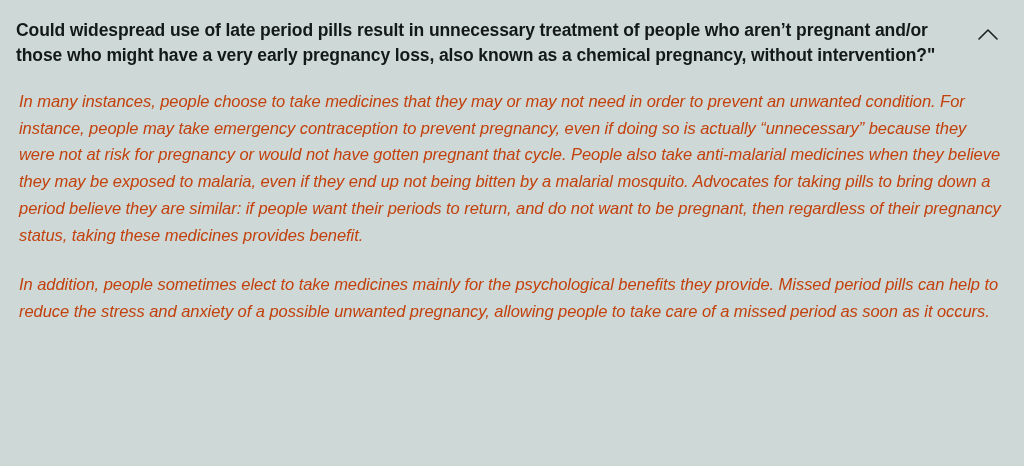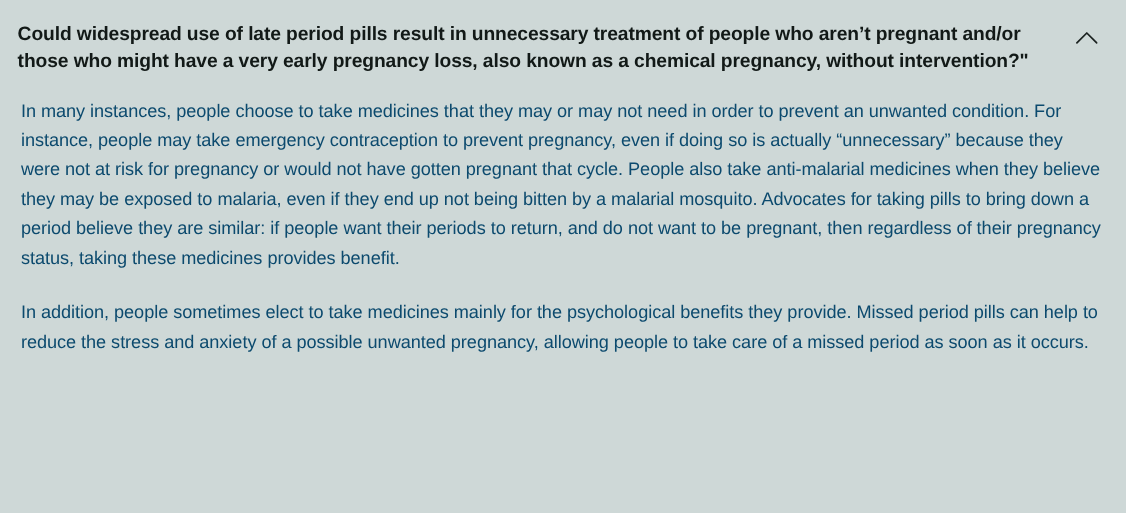--- a/index.html
+++ b/index.html
@@ -54,22 +54,23 @@
     display: block;
   }
   .accordion-body {
     margin-top: 20px;
   }
   .body-paragraph {
     font-size: 16.5px;
     line-height: 1.63;
     margin: 0 0 22px 3px;
     max-width: 990px;
-    color: #0c4a6e;
+    color: #c2410c;
     letter-spacing: -0.05px;
+    font-style: italic;
   }
   .body-paragraph:last-child {
     margin-bottom: 0;
   }
 </style>
 </head>
 <body>
 
 <div class="accordion-panel">
 

